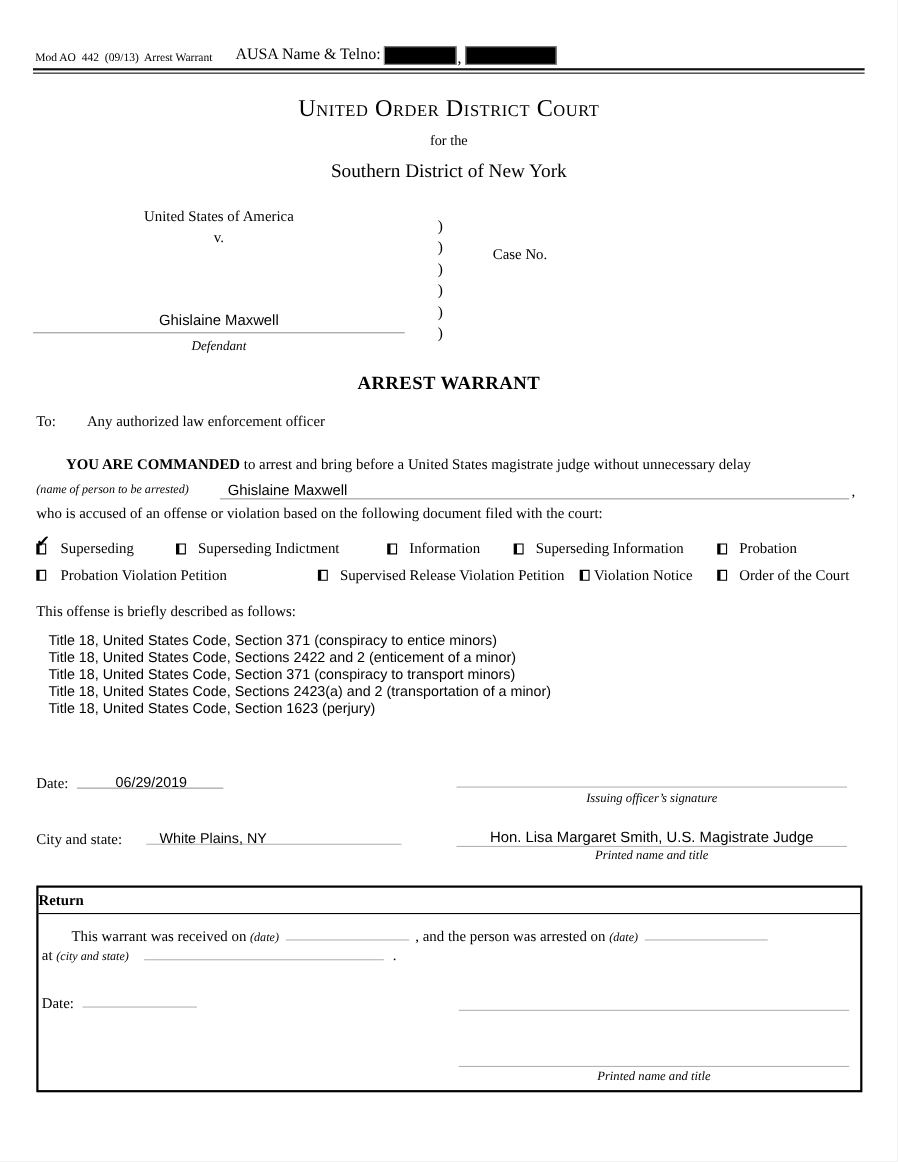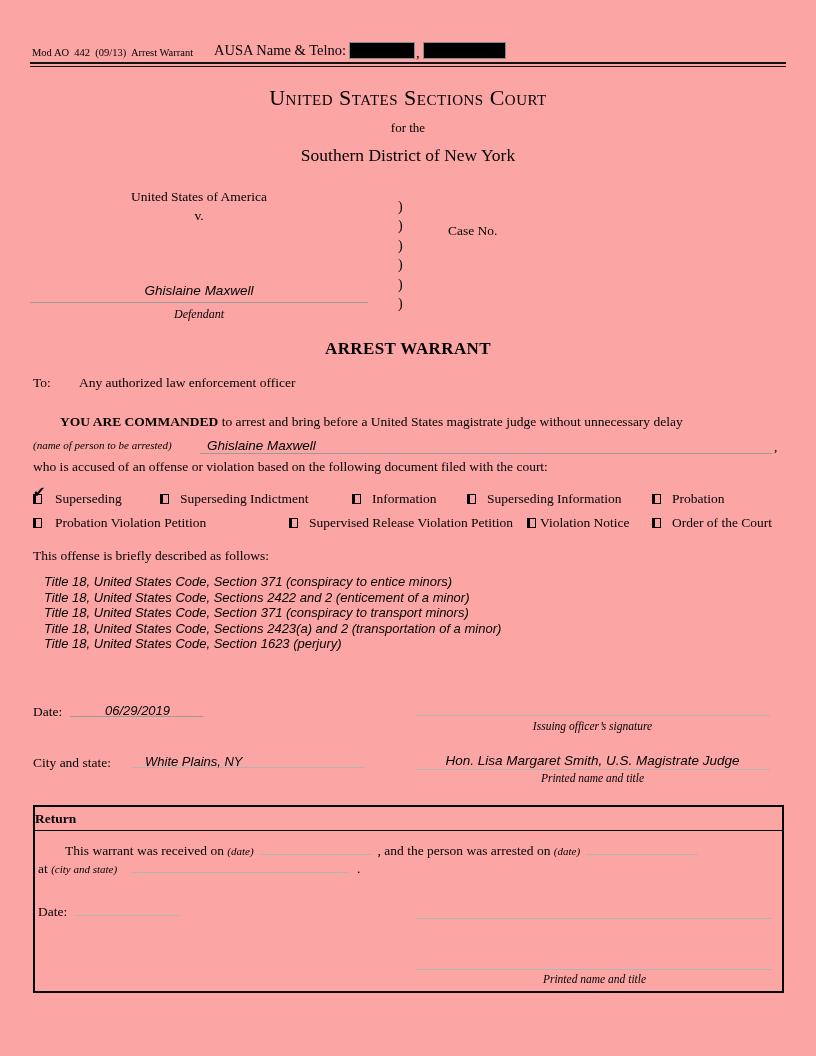--- a/index.html
+++ b/index.html
@@ -1,24 +1,24 @@
 <!DOCTYPE html>
 <html><head>
 <meta charset="utf-8">
 <style>
   * { margin:0; padding:0; box-sizing:border-box; }
   html,body { background:#e8e8e8; }
   .page {
     position:relative; width:816px; height:1056px; margin:0 auto;
-    background:#fca5a5; overflow:hidden;
+    background:#ffffff; overflow:hidden;
     font-family:"Liberation Serif","DejaVu Serif",serif;
     color:#000;
   }
   .abs { position:absolute; }
-  .sans { font-family:"Liberation Sans","DejaVu Sans",sans-serif;font-style:italic; }
+  .sans { font-family:"Liberation Sans","DejaVu Sans",sans-serif; }
   .it { font-style:italic; }
   .b { font-weight:bold;text-align:right; }
   .ctr { text-align:center; }
   .fs-small { font-size:10.5px; }
   .fs-body { font-size:13.5px; }
   .hint { font-style:italic; font-size:11px; }
   .sig-label { font-style:italic; font-size:11.5px; }
 
   .redaction { background:#000; border:1px solid #8a8a8a; }
 
@@ -55,21 +55,21 @@
 
 <div class="page">
 
   <div class="abs fs-small pre" style="left:32px; top:47px;">Mod AO  442  (09/13)  Arrest Warrant</div>
   <div class="abs" style="left:214px; top:42px; font-size:14.5px;">AUSA Name &amp; Telno:</div>
   <div class="abs redaction" style="left:349px; top:42px; width:66px; height:17px;"></div>
   <div class="abs" style="left:416px; top:45px; font-size:14.5px;">,</div>
   <div class="abs redaction" style="left:423px; top:42px; width:83px; height:17px;"></div>
   <div class="abs double-rule" style="left:30px; top:62px; width:756px;"></div>
 
-  <div class="abs ctr court-title" style="left:0; top:85px; width:816px;">United States Sections Court</div>
+  <div class="abs ctr court-title" style="left:0; top:85px; width:816px;">United Order District Court</div>
   <div class="abs ctr" style="left:0; top:120px; width:816px; font-size:13px;">for the</div>
   <div class="abs ctr" style="left:0; top:145px; width:816px; font-size:17.5px;">Southern District of New York</div>
 
   <div class="abs ctr fs-body" style="left:30px; top:189px; width:338px;">United States of America</div>
   <div class="abs ctr fs-body" style="left:30px; top:208px; width:338px;">v.</div>
   <div class="abs ctr sans" style="left:30px; top:283px; width:338px; font-size:13.5px;">Ghislaine Maxwell</div>
   <div class="abs fill-line" style="left:30px; top:302px; width:338px;"></div>
   <div class="abs ctr it" style="left:30px; top:307px; width:338px; font-size:12px;">Defendant</div>
 
   <div class="abs" style="left:398px; top:197px; font-size:14px; line-height:19.4px;">

